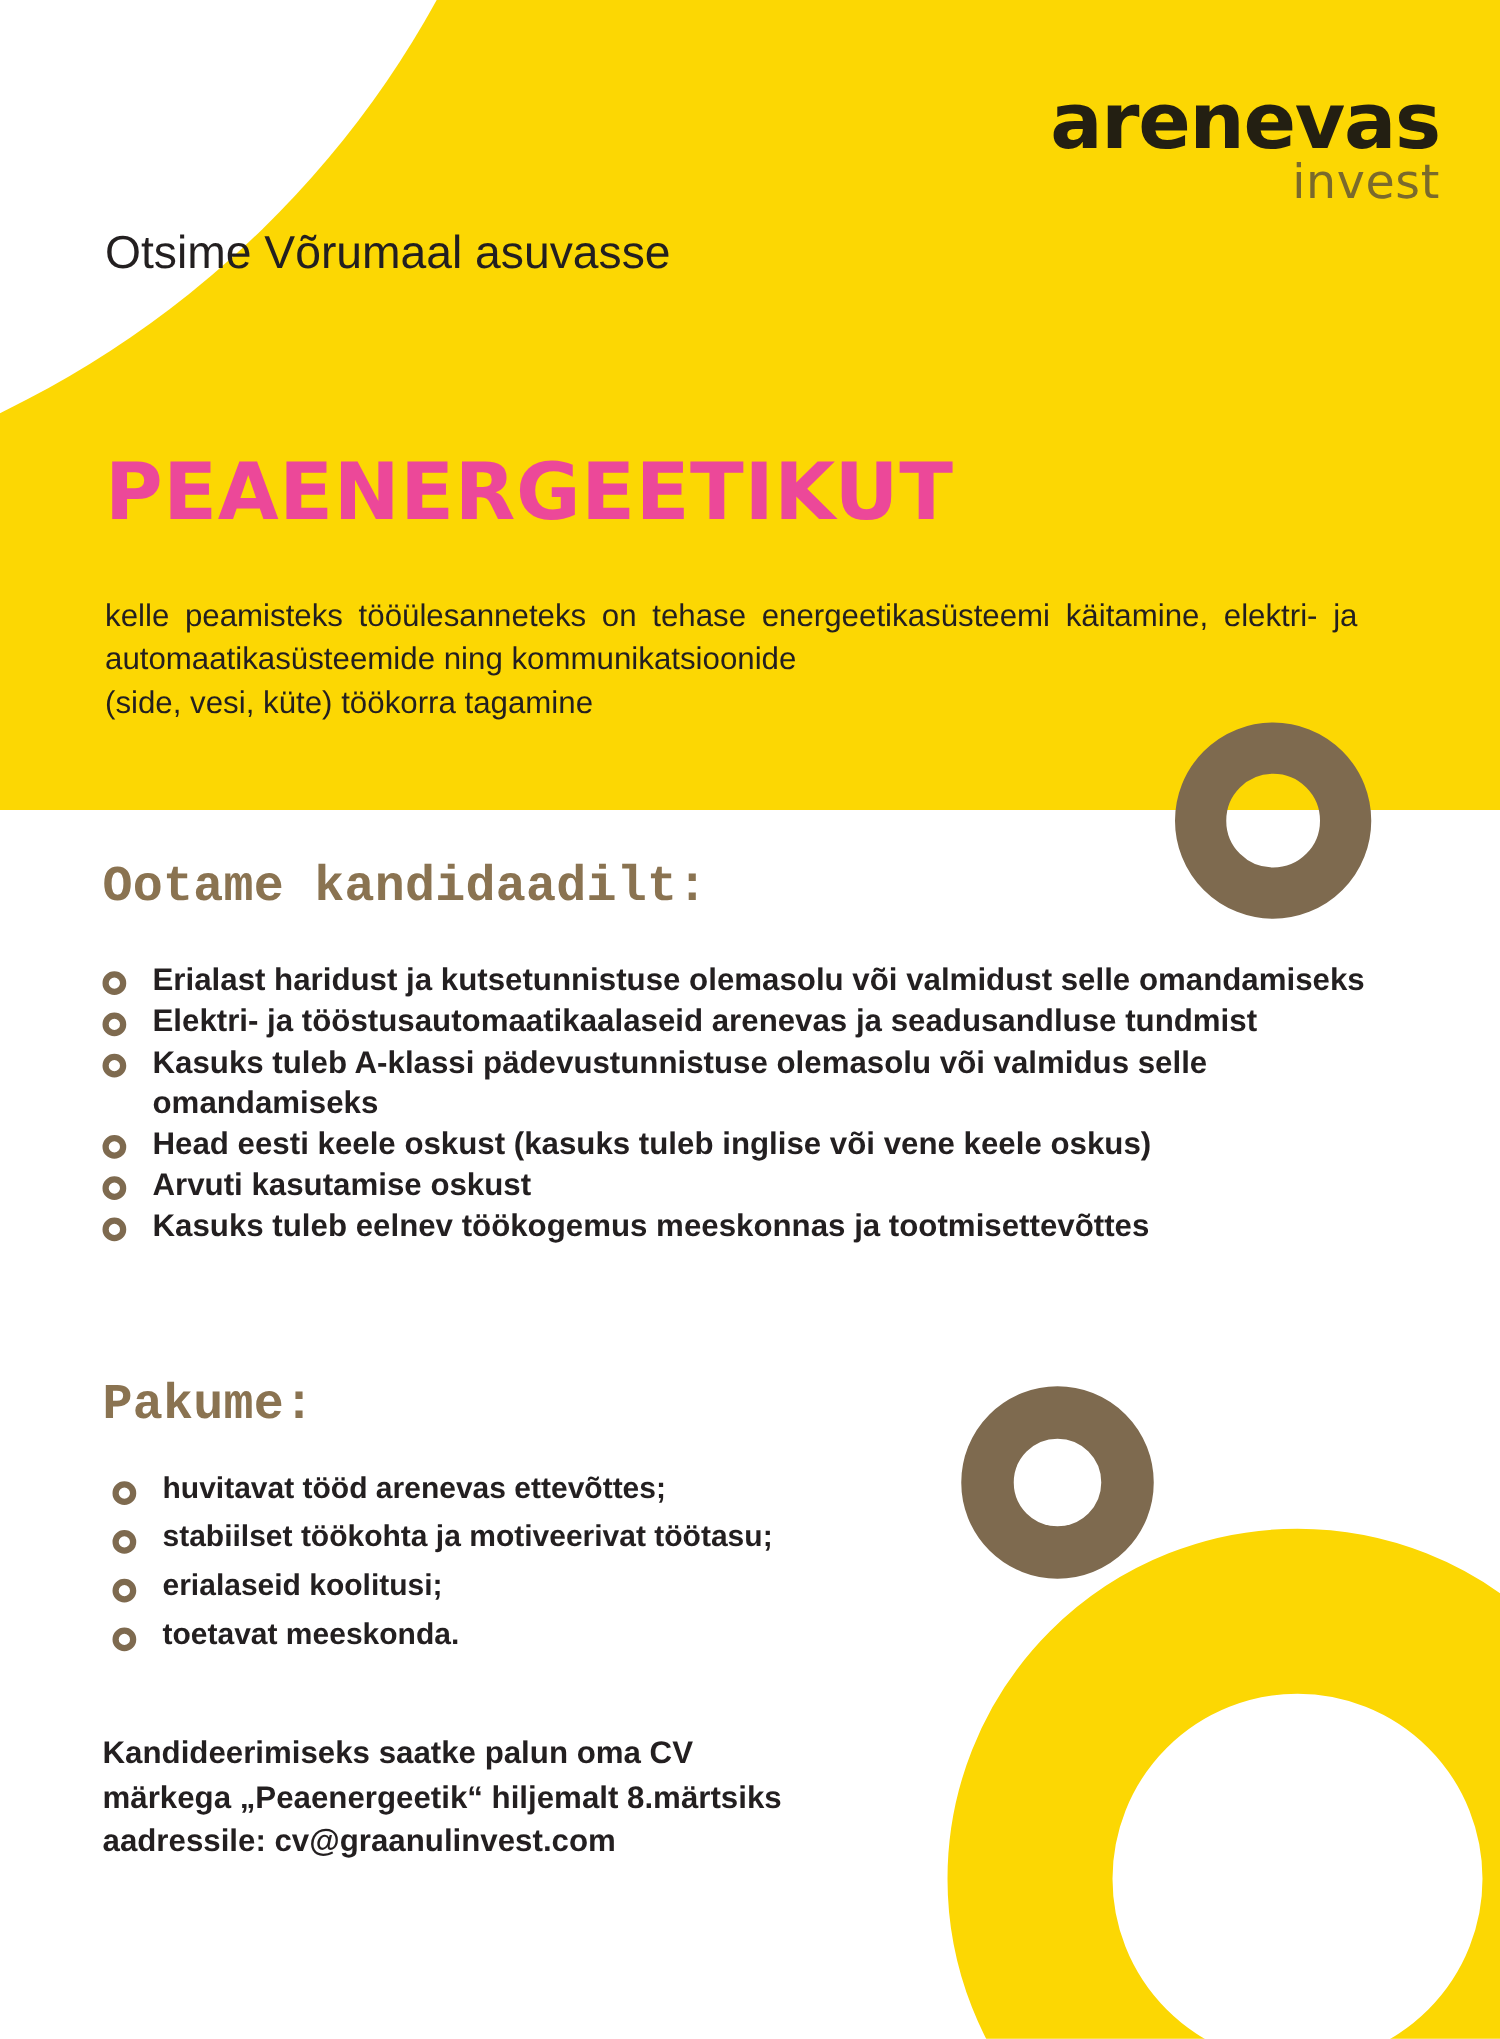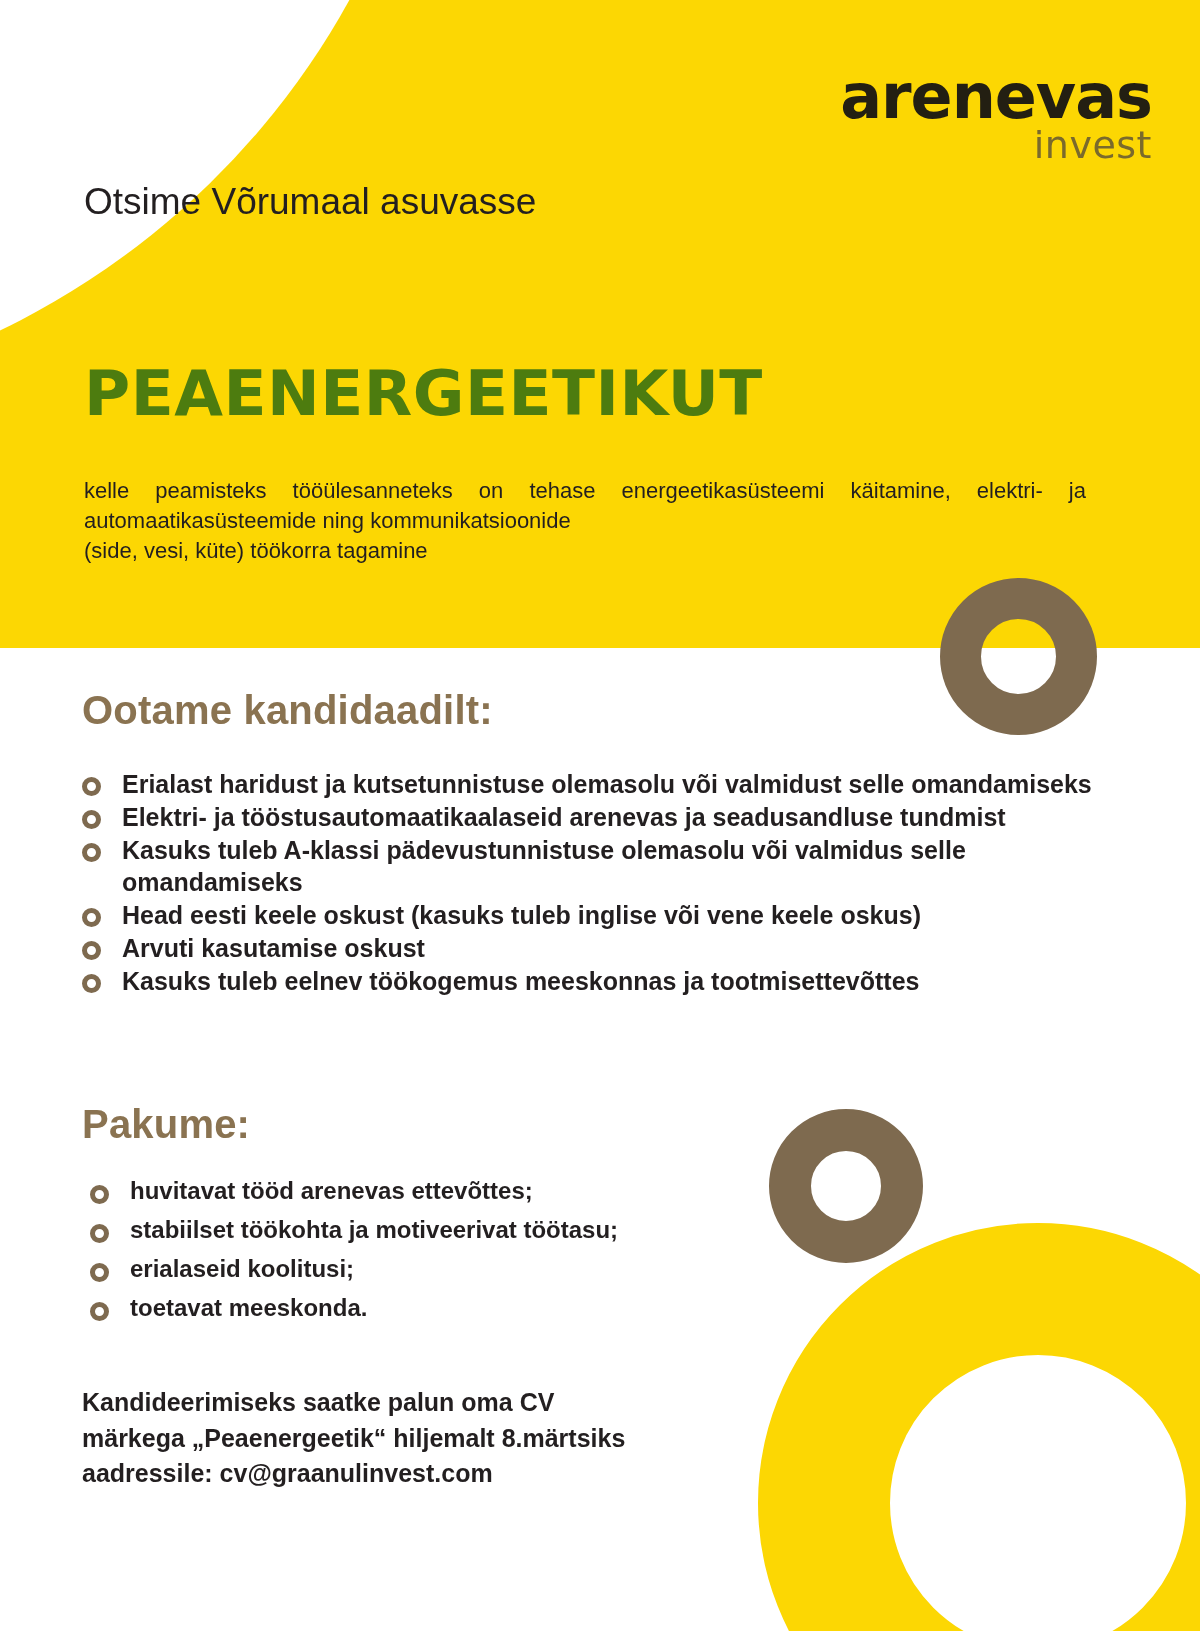--- a/index.html
+++ b/index.html
@@ -59,35 +59,35 @@
     font-family:"DejaVu Sans", sans-serif;
   }
 
   
   .intro{
     position:absolute; left:84px; top:176px;
     font-size:37px; line-height:1.43; color:#231f20; font-weight:400;
   }
   .job-title{
     position:absolute; left:84px; top:357px;
-    font-size:63px; font-weight:700; color:#4d7c0f;
+    font-size:63px; font-weight:700; color:#ec4899;
     letter-spacing:0.5px; font-family:"DejaVu Sans", sans-serif;
   }
   .lede{
     position:absolute; left:84px; top:476px; width:1002px;
-    font-size:22px; line-height:1.37; color:#231f20;
+    font-size:25px; line-height:1.37; color:#231f20;
     text-align:justify;
   }
   .lede span.last{ display:block; text-align:left; }
 
   
   .section-head{
     position:absolute; font-size:40px; font-weight:700;
     color:#8A7351; letter-spacing:0.2px;
-    font-family:Liberation Sans, sans-serif;
+    font-family:Liberation Mono, monospace;
   }
   .head-ootame{ left:82px; top:688px; }
   .head-pakume{ left:82px; top:1102px; }
 
   
   ul.bullets{ position:absolute; list-style:none;font-weight:bold; }
   ul.bullets li{
     position:relative; padding-left:52px;
     color:#231f20;
   }

